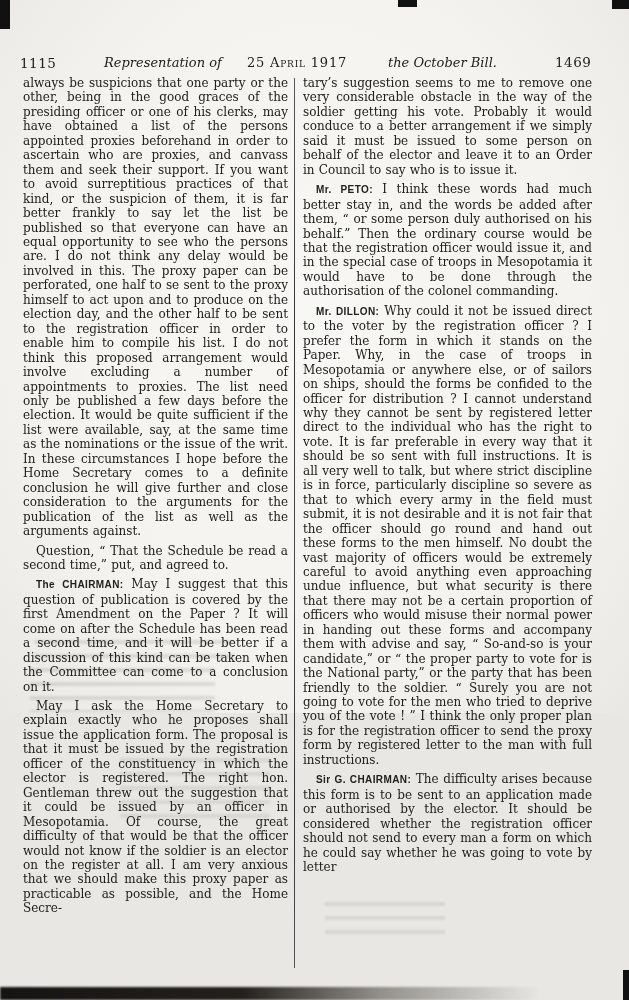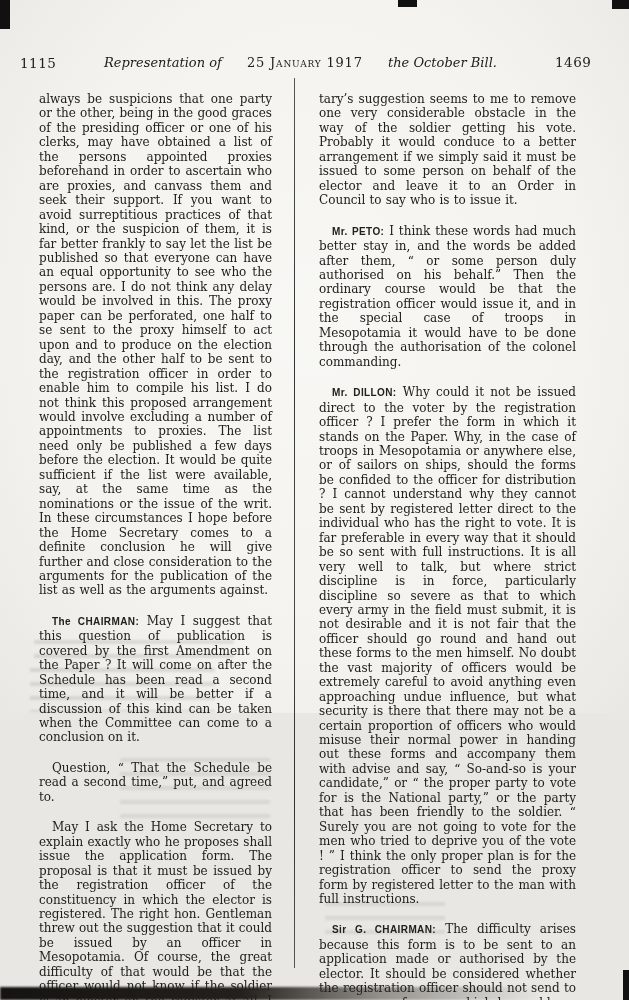--- a/index.html
+++ b/index.html
@@ -39,21 +39,21 @@
     text-align:justify;
     hyphens:auto;-webkit-hyphens:auto;
     word-spacing:.4px;
   }
   .column.left{left:23px;width:265px;}
   .column.right{left:303px;width:289px;}
   .col-divider{
     position:absolute;left:294px;top:78px;height:890px;width:1px;
     background:linear-gradient(#555 0%,#333 30%,#4a4a4a 55%,#303030 80%,#555 100%);
   }
-  p.para{margin:16px;text-indent:13px;}
+  p.para{margin:0;text-indent:13px;}
   p.para.no-indent{text-indent:0;}
   p.para + p.para{margin-top:5px;}
   .speaker{
     font-family:"Liberation Sans","DejaVu Sans",sans-serif;
     font-weight:700;font-size:10px;letter-spacing:.4px;
   }
 
   
   .artifact{position:absolute;background:#111;}
   .art-tl{left:0;top:0;width:10px;height:29px;filter:blur(.5px);}
@@ -75,29 +75,29 @@
   .smudge.s4{left:325px;top:902px;width:120px;height:42px;opacity:.09;}
 </style>
 </head>
 <body>
 
 <div class="page">
 
   <div class="running-head">
     <span class="pageno left">1115</span>
     <span class="head-title left">Representation of</span>
-    <span class="head-date">25 January 1917</span>
+    <span class="head-date">25 April 1917</span>
     <span class="head-title right">the October Bill.</span>
     <span class="pageno right">1469</span>
   </div>
 
   <div class="column left">
       <p class="para no-indent">always be suspicions that one party or the other, being in the good graces of the presiding officer or one of his clerks, may have obtained a list of the persons appointed proxies beforehand in order to ascertain who are proxies, and canvass them and seek their support.  If you want to avoid surreptitious practices of that kind, or the suspicion of them, it is far better frankly to say let the list be published so that everyone can have an equal opportunity to see who the persons are.  I do not think any delay would be involved in this.  The proxy paper can be perforated, one half to se sent to the proxy himself to act upon and to produce on the election day, and the other half to be sent to the registration officer in order to enable him to compile his list.  I do not think this proposed arrangement would involve excluding a number of appointments to proxies.  The list need only be published a few days before the election.  It would be quite sufficient if the list were available, say, at the same time as the nominations or the issue of the writ.  In these circumstances I hope before the Home Secretary comes to a definite conclusion he will give further and close consideration to the arguments for the publication of the list as well as the arguments against.</p>
+      <p class="para">Question, “ That the Schedule be read a second time,” put, and agreed to.</p>
       <p class="para"><span class="speaker">The CHAIRMAN:</span> May I suggest that this question of publication is covered by the first Amendment on the Paper ?  It will come on after the Schedule has been read a second time, and it will be better if a discussion of this kind can be taken when the Committee can come to a conclusion on it.</p>
-      <p class="para">Question, “ That the Schedule be read a second time,” put, and agreed to.</p>
       <p class="para">May I ask the Home Secretary to explain exactly who he proposes shall issue the application form.  The proposal is that it must be issued by the registration officer of the constituency in which the elector is registered.  The right hon. Gentleman threw out the suggestion that it could be issued by an officer in Mesopotamia.  Of course, the great difficulty of that would be that the officer would not know if the soldier is an elector on the register at all.  I am very anxious that we should make this proxy paper as practicable as possible, and the Home Secre-</p>
     </div>
   <div class="col-divider"></div>
   <div class="column right">
       <p class="para no-indent">tary’s suggestion seems to me to remove one very considerable obstacle in the way of the soldier getting his vote.  Probably it would conduce to a better arrangement if we simply said it must be issued to some person on behalf of the elector and leave it to an Order in Council to say who is to issue it.</p>
       <p class="para"><span class="speaker">Mr. PETO:</span> I think these words had much better stay in, and the words be added after them, “ or some person duly authorised on his behalf.”  Then the ordinary course would be that the registration officer would issue it, and in the special case of troops in Mesopotamia it would have to be done through the authorisation of the colonel commanding.</p>
       <p class="para"><span class="speaker">Mr. DILLON:</span> Why could it not be issued direct to the voter by the registration officer ?  I prefer the form in which it stands on the Paper.  Why, in the case of troops in Mesopotamia or anywhere else, or of sailors on ships, should the forms be confided to the officer for distribution ?  I cannot understand why they cannot be sent by registered letter direct to the individual who has the right to vote.  It is far preferable in every way that it should be so sent with full instructions.  It is all very well to talk, but where strict discipline is in force, particularly discipline so severe as that to which every army in the field must submit, it is not desirable and it is not fair that the officer should go round and hand out these forms to the men himself.  No doubt the vast majority of officers would be extremely careful to avoid anything even approaching undue influence, but what security is there that there may not be a certain proportion of officers who would misuse their normal power in handing out these forms and accompany them with advise and say, “ So-and-so is your candidate,” or “ the proper party to vote for is the National party,” or the party that has been friendly to the soldier.  “ Surely you are not going to vote for the men who tried to deprive you of the vote ! ”  I think the only proper plan is for the registration officer to send the proxy form by registered letter to the man with full instructions.</p>
       <p class="para"><span class="speaker">Sir G. CHAIRMAN:</span> The difficulty arises because this form is to be sent to an application made or authorised by the elector.  It should be considered whether the registration officer should not send to every man a form on which he could say whether he was going to vote by letter</p>
     </div>
 

